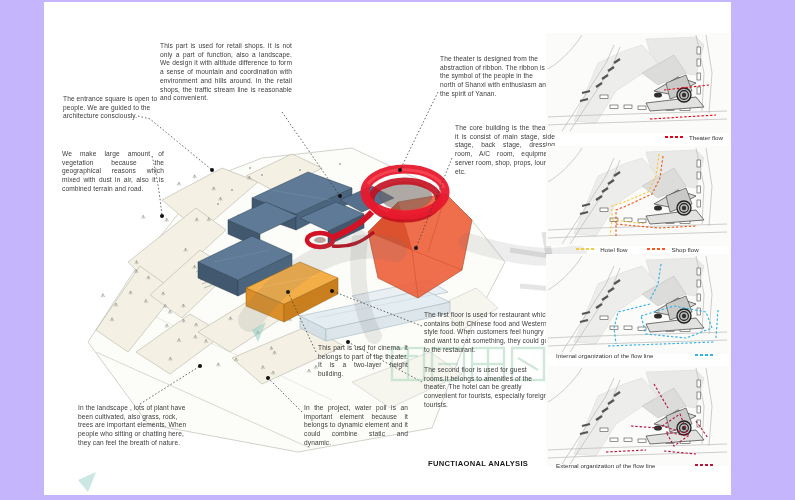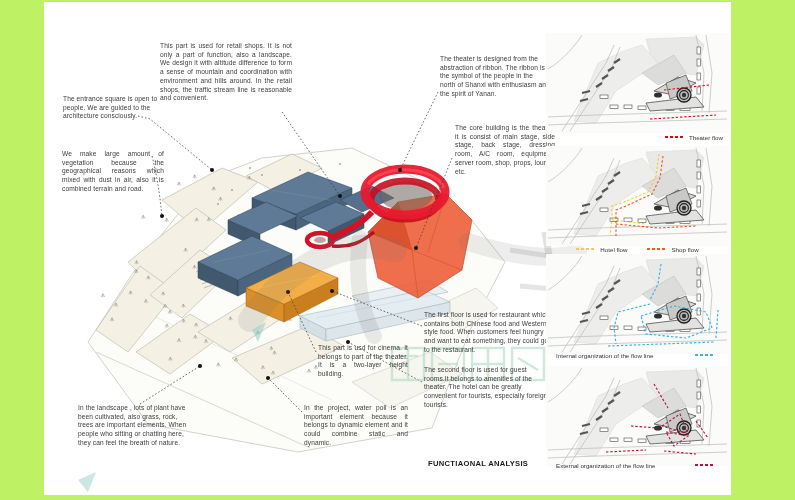--- a/index.html
+++ b/index.html
@@ -1,16 +1,16 @@
 <!DOCTYPE html>
 <html><head>
 <meta charset="utf-8">
 <style>
   html,body{margin:0;padding:0;background:#000;}
-  .stage{position:relative;width:795px;height:500px;background:#bef264;overflow:hidden;
+  .stage{position:relative;width:795px;height:500px;background:#c4b5fd;overflow:hidden;
          font-family:"Liberation Sans","DejaVu Sans",sans-serif;}
   .page{position:absolute;left:44px;top:2px;width:687px;height:493px;background:#ffffff;}
   .note{position:absolute;font-size:6.6px;line-height:1.32;color:#3b3b3b;letter-spacing:.1px;}
   .note.just{text-align:justify;}
   .board-title{position:absolute;left:428px;top:459px;font-size:7.6px;font-weight:bold;
                color:#1a1a1a;letter-spacing:.3px;}
   .bigsvg{position:absolute;left:0;top:0;}
   .minimap{position:absolute;left:546px;width:183px;background:#fff;}
   .cap-row{position:absolute;left:546px;width:183px;display:flex;align-items:center;
            font-size:6.2px;color:#333;}

